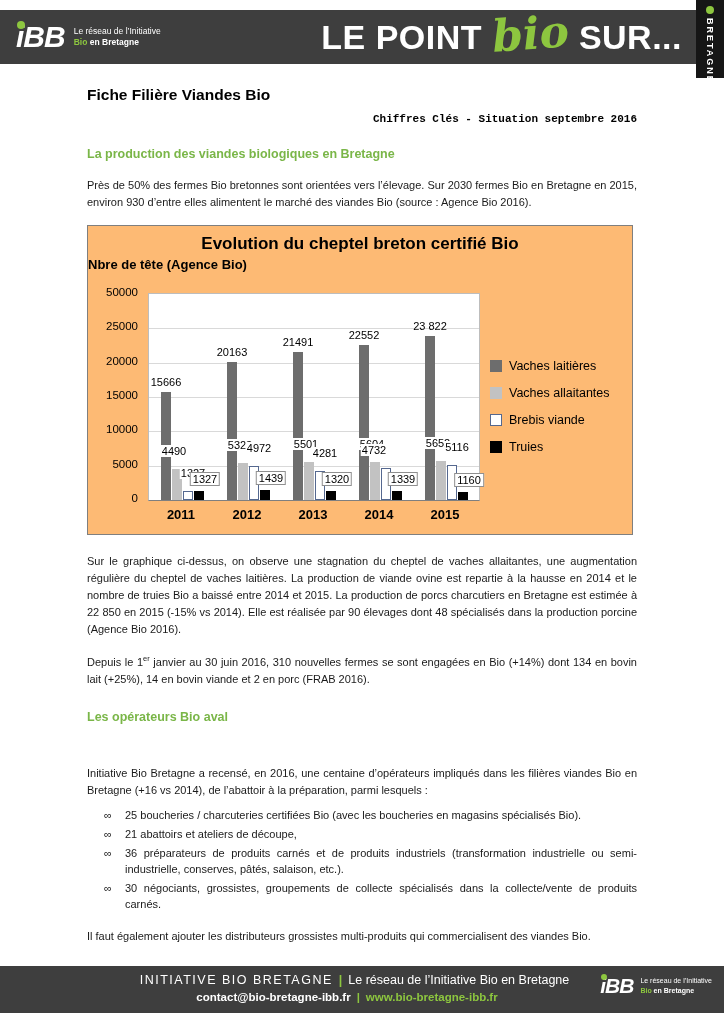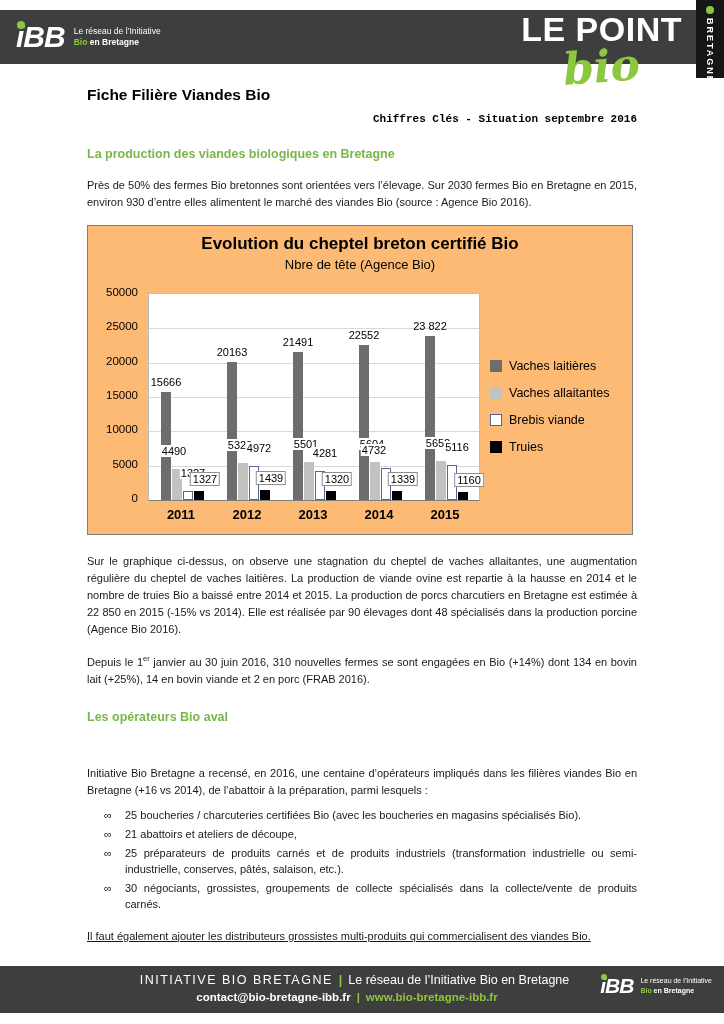--- a/index.html
+++ b/index.html
@@ -7,21 +7,21 @@
         font-family:"Liberation Sans",sans-serif;color:#111;}
 
   
   .header-band{position:absolute;top:10px;left:0;width:696px;height:54px;background:var(--band-dark);}
   .logo{position:absolute;left:16px;top:0;height:54px;display:flex;align-items:center;gap:9px;}
   .ibb-mark{position:relative;font-style:italic;font-weight:bold;color:#fff;font-size:30px;line-height:1;letter-spacing:-1px;}
   .ibb-dot{position:absolute;left:1px;top:-1px;width:8px;height:8px;border-radius:50%;background:var(--green);}
   .logo-text{font-size:8.5px;color:#fff;line-height:1.3;}
   .logo-text .b2{font-weight:bold;}
   .logo-text .green{color:var(--green);}
-  .banner{position:absolute;right:14px;top:0;height:54px;display:flex;align-items:center;flex-direction:column;}
+  .banner{position:absolute;right:14px;top:0;height:54px;display:flex;align-items:center;}
   .banner .big{font-size:34px;font-weight:800;color:#fff;letter-spacing:0.5px;}
   .banner .script{font-family:"DejaVu Serif",serif;font-style:italic;font-weight:bold;font-size:44px;
                   color:var(--green);margin:0 10px 6px 10px;transform:rotate(-4deg);line-height:.8;}
   .side-tab{position:absolute;top:0;right:0;width:28px;height:78px;background:var(--tab-black);
             display:flex;flex-direction:column;align-items:center;padding-top:6px;box-sizing:border-box;}
   .mini-dot{width:8px;height:8px;border-radius:50%;background:var(--green);margin-bottom:4px;flex:none;}
   .vtext{writing-mode:vertical-rl;color:#fff;font-size:9px;font-weight:bold;letter-spacing:2px;}
 
   
   .content{position:absolute;top:86px;left:87px;width:550px;}
@@ -30,41 +30,41 @@
   .green-heading{color:var(--green-heading);font-weight:bold;font-size:12.5px;margin-top:22px;}
   .para{font-size:11px;line-height:17px;text-align:justify;margin:16px 0 0 0;color:#1a1a1a;}
   .para.tight{margin-top:12px;}
   .para.wide{margin-top:18px;}
   .para.intro{margin-top:41px;}
   sup{font-size:7.5px;}
 
   
   .chart-box{position:relative;width:544px;height:308px;border:1px solid #7f7f7f;margin-top:14px;background:#fdba74;}
   .chart-title{position:absolute;top:8px;left:0;right:0;text-align:center;font-size:17px;font-weight:bold;color:#000;}
-  .chart-subtitle{position:absolute;top:31px;left:0;right:0;text-align:center;font-size:13px;font-weight:normal;color:#000;}
+  .chart-subtitle{position:absolute;top:31px;left:0;right:0;font-size:13px;font-weight:bold;color:#000;}
   .plot{position:absolute;left:60px;top:67px;width:330px;height:206px;background:#fff;
         border:1px solid #bdbdbd;border-bottom:1px solid #7f7f7f;}
   .gridline{position:absolute;left:0;right:0;height:1px;background:#d9d9d9;}
   .ytick{position:absolute;left:0;width:50px;text-align:right;font-size:11.5px;color:#000;}
   .xtick{position:absolute;top:281px;text-align:center;font-size:13px;font-weight:bold;color:#000;}
   .bar{position:absolute;bottom:0;width:10px;box-sizing:border-box;}
   .bar-outline{border:1px solid var(--bar-outline);}
   .bar-label{position:absolute;transform:translateX(-50%);font-size:11px;white-space:nowrap;color:#000;}
   .lab1,.lab2{background:#fff;padding:0 1px;}
   .lab3{background:#fff;border:1px solid #8f8f8f;padding:0 2px;}
   .legend{position:absolute;left:402px;top:133px;}
   .legend-item{display:flex;align-items:center;margin-bottom:13px;font-size:12.5px;color:#000;}
   .legend-swatch{width:12px;height:12px;margin-right:7px;box-sizing:border-box;flex:none;}
 
   
   .bullets{margin-top:8px;}
   .bullet-item{display:flex;margin-bottom:3px;font-size:11px;line-height:16px;color:#1a1a1a;}
   .bullet-glyph{margin-left:17px;width:21px;flex:none;}
   .bullet-text{flex:1;text-align:justify;}
-  .para.closing{text-decoration:underline;}
+  .para.closing{}
 
   
   .footer{position:absolute;left:0;top:966px;width:724px;height:47px;background:var(--band-dark);color:#fff;}
   .footer-lines{position:absolute;left:40px;right:70px;top:7px;text-align:center;}
   .f1{font-size:12.5px;}
   .f1 .brand{font-weight:normal;letter-spacing:1.5px;margin-left:15px;}
   .sep{color:var(--green);font-weight:bold;padding:0 6px;}
   .f2{font-size:11.5px;margin-top:4px;font-weight:bold;}
   .f2 .site{color:var(--green);}
   .f2 .email{color:#fff;}
@@ -198,21 +198,21 @@
         <div class="bullet-item">
           <div class="bullet-glyph">∞</div>
           <div class="bullet-text">25 boucheries / charcuteries certifiées Bio (avec les boucheries en magasins spécialisés Bio).</div>
         </div>
         <div class="bullet-item">
           <div class="bullet-glyph">∞</div>
           <div class="bullet-text">21 abattoirs et ateliers de découpe,</div>
         </div>
         <div class="bullet-item">
           <div class="bullet-glyph">∞</div>
-          <div class="bullet-text">25 préparateurs de produits carnés et de produits industriels (transformation industrielle ou semi-industrielle, conserves, pâtés, salaison, etc.).</div>
+          <div class="bullet-text">36 préparateurs de produits carnés et de produits industriels (transformation industrielle ou semi-industrielle, conserves, pâtés, salaison, etc.).</div>
         </div>
         <div class="bullet-item">
           <div class="bullet-glyph">∞</div>
           <div class="bullet-text">30 négociants, grossistes, groupements de collecte spécialisés dans la collecte/vente de produits carnés.</div>
         </div>
       </div>
     <p class="para closing">Il faut également ajouter les distributeurs grossistes multi-produits qui commercialisent des viandes Bio.</p>
   </div>
 
   <div class="footer">

